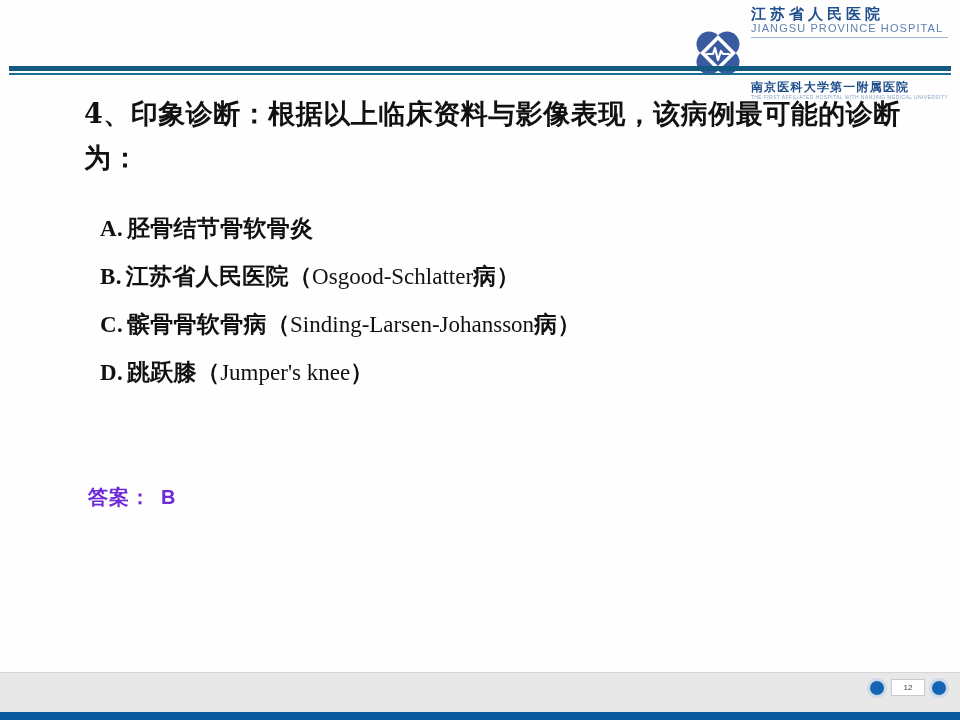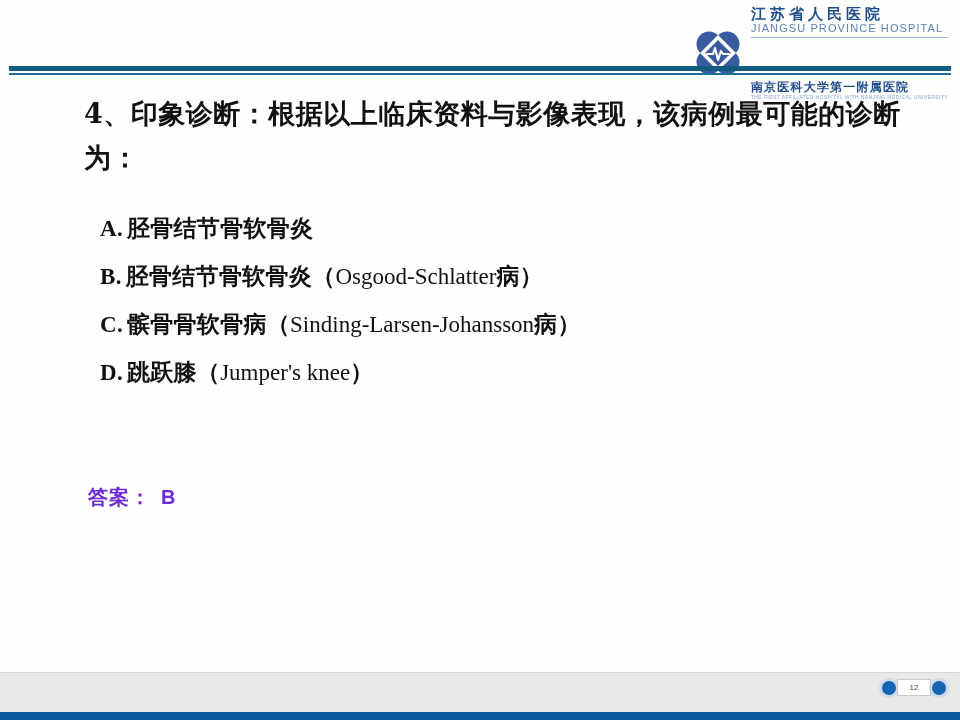--- a/index.html
+++ b/index.html
@@ -183,21 +183,21 @@
     width: 960px;
     height: 9px;
     background: #0b5aa0;
   }
   .pager {
     position: absolute;
     right: 14px;
     top: 6px;
     display: flex;
     align-items: center;
-    gap: 1px;
+    gap: 7px;
   }
   .pager-dot {
     width: 14px;
     height: 14px;
     border-radius: 50%;
     background: #1565b4;
     box-shadow: 0 0 0 3px rgba(180, 205, 235, 0.55);
   }
   .pager-box {
     min-width: 32px;
@@ -251,21 +251,21 @@
 
     <div class="question">4、印象诊断：根据以上临床资料与影像表现，该病例最可能的诊断为：</div>
 
     <ul class="options">
 
       <li class="option">
         <span class="opt-letter">A.</span><span>胫骨结节骨软骨炎</span>
       </li>
 
       <li class="option">
-        <span class="opt-letter">B.</span><span>胫骨结节骨软骨炎（</span><span class="latin">Osgood-Schlatter</span><span>病）</span>
+        <span class="opt-letter">B.</span><span>江苏省人民医院（</span><span class="latin">Osgood-Schlatter</span><span>病）</span>
       </li>
 
       <li class="option">
         <span class="opt-letter">C.</span><span>髌骨骨软骨病（</span><span class="latin">Sinding-Larsen-Johansson</span><span>病）</span>
       </li>
 
       <li class="option">
         <span class="opt-letter">D.</span><span>跳跃膝（</span><span class="latin">Jumper's knee</span><span>）</span>
       </li>
 

